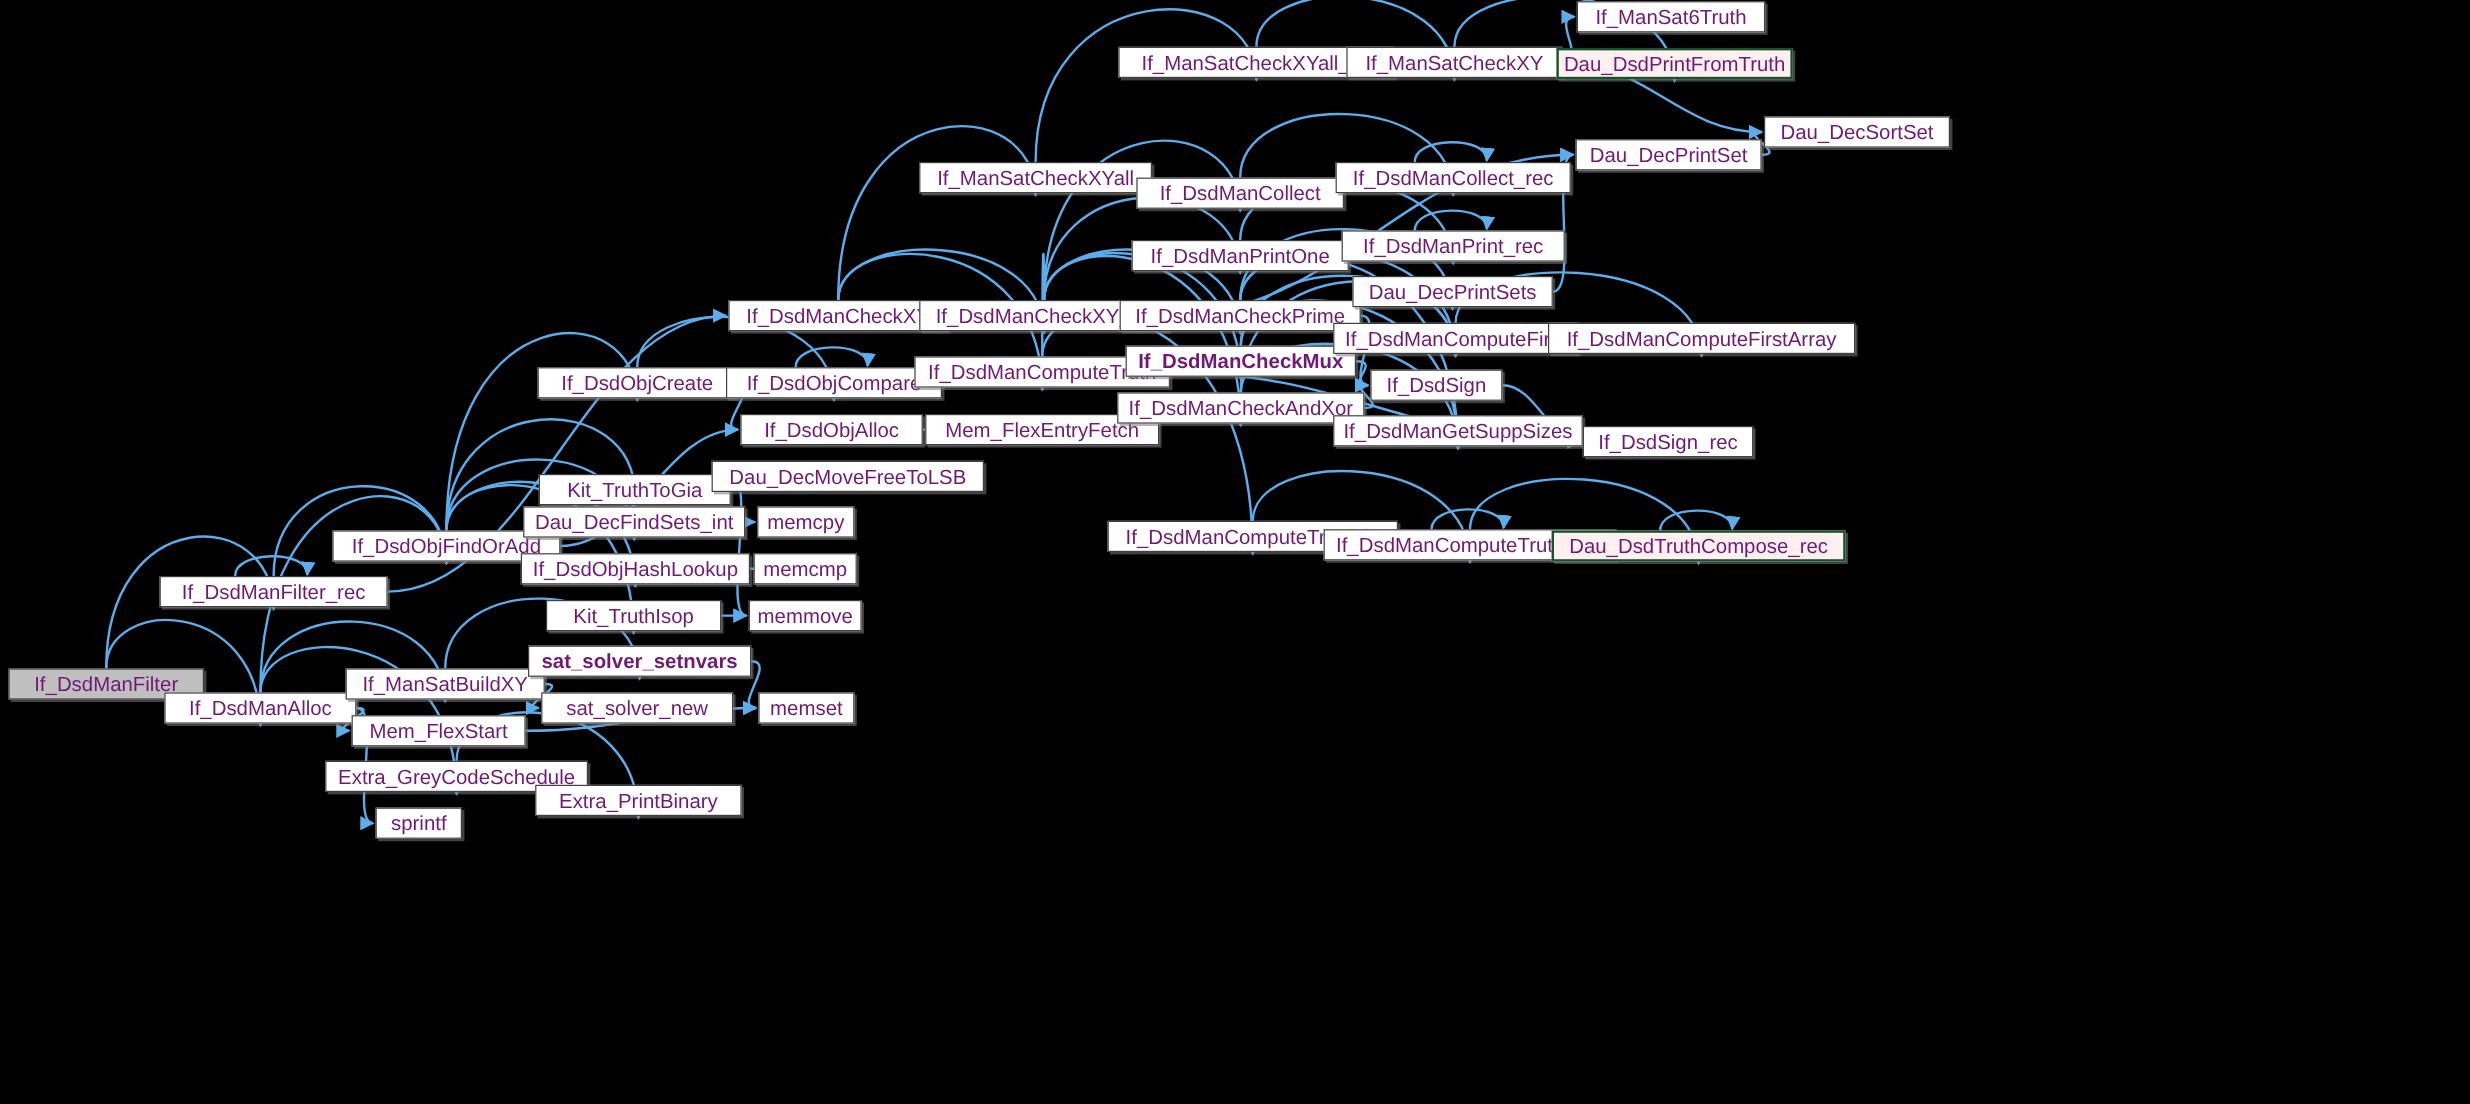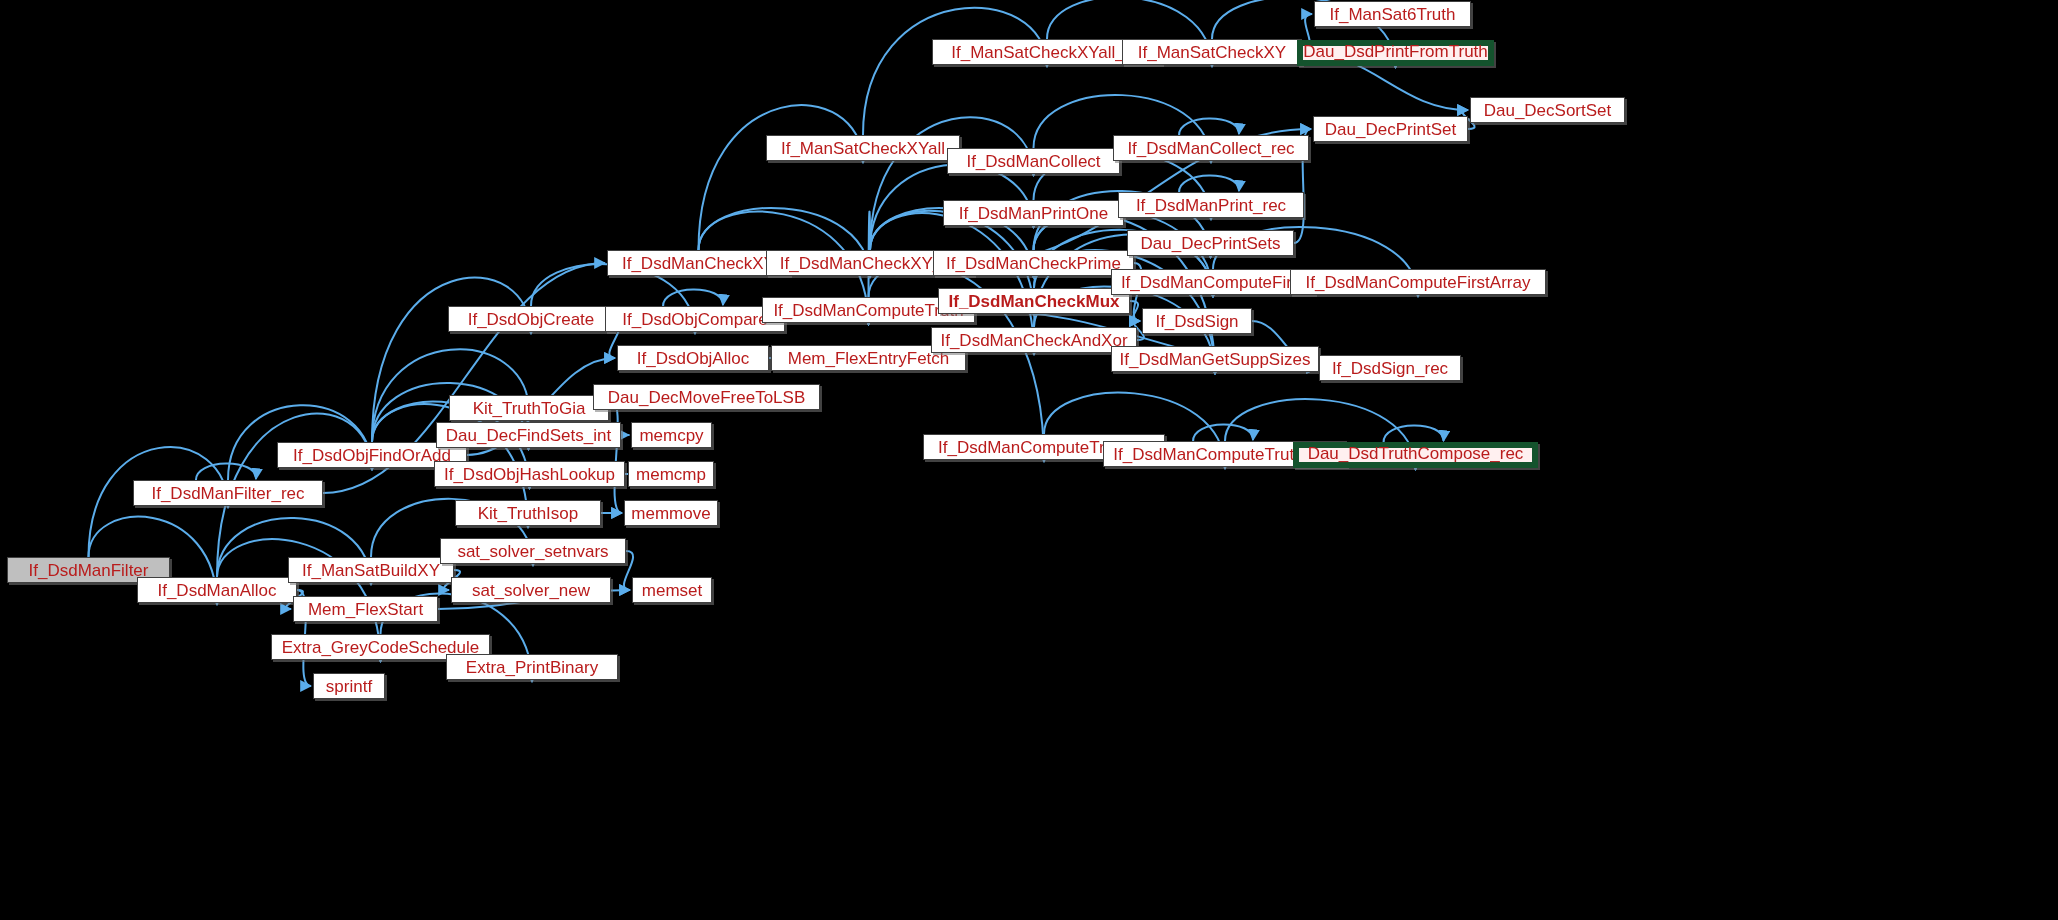--- a/index.html
+++ b/index.html
@@ -20,39 +20,38 @@
     left: 0; top: 0;
     width: 2058px;
     height: 920px;
     pointer-events: none;
   }
   .node {
     position: absolute;
     box-sizing: border-box;
     background: #ffffff;
     border: 1px solid #404040;
-    color: #b91c1c;
+    color: #701a75;
     font-size: 17px;
     line-height: 1;
     display: flex;
     align-items: center;
     justify-content: center;
     white-space: nowrap;
     padding: 0 7px;
     height: 26px;
     box-shadow: 2px 2px 0 rgba(120,120,120,0.55);
   }
   .node.root {
     background: #bfbfbf;
     border-color: #404040;
   }
   .node.highlight {
     background: #fff0f0;
-    border: 6px solid #14532d;
-    align-items: flex-end;
+    border: 2px solid #14532d;
   }
 </style>
 </head>
 <body>
 
 <div id="canvas">
   <svg id="edges" xmlns="http://www.w3.org/2000/svg">
     <defs>
       <marker id="arrow" viewBox="0 0 10 10" refX="9" refY="5" markerWidth="6" markerHeight="6" orient="auto-start-reverse">
         <path d="M 0 0 L 10 5 L 0 10 z" fill="#5badeb"></path>
@@ -162,21 +161,21 @@
       </div>
       <div class="node" style="left: 436px; top: 422px; width: 185px;">
         <span>Dau_DecFindSets_int</span>
       </div>
       <div class="node" style="left: 434px; top: 461px; width: 191px;">
         <span>If_DsdObjHashLookup</span>
       </div>
       <div class="node" style="left: 455px; top: 500px; width: 146px;">
         <span>Kit_TruthIsop</span>
       </div>
-      <div class="node" style="left: 440px; top: 538px; width: 186px;">
+      <div class="node" style="left: 440px; top: 538px; width: 186px; font-weight: bold;">
         <span>sat_solver_setnvars</span>
       </div>
       <div class="node" style="left: 451px; top: 577px; width: 160px; text-align: right;">
         <span>sat_solver_new</span>
       </div>
       <div class="node" style="left: 446px; top: 654px; width: 172px;">
         <span>Extra_PrintBinary</span>
       </div>
       <div class="node" style="left: 607px; top: 250px; width: 183px;">
         <span>If_DsdManCheckXY</span>

